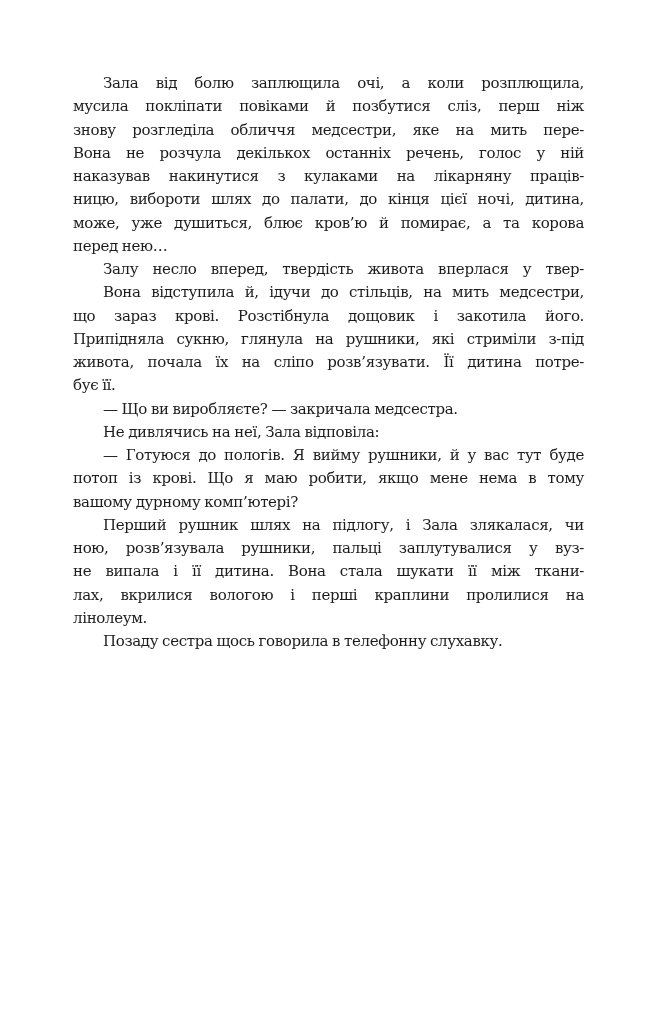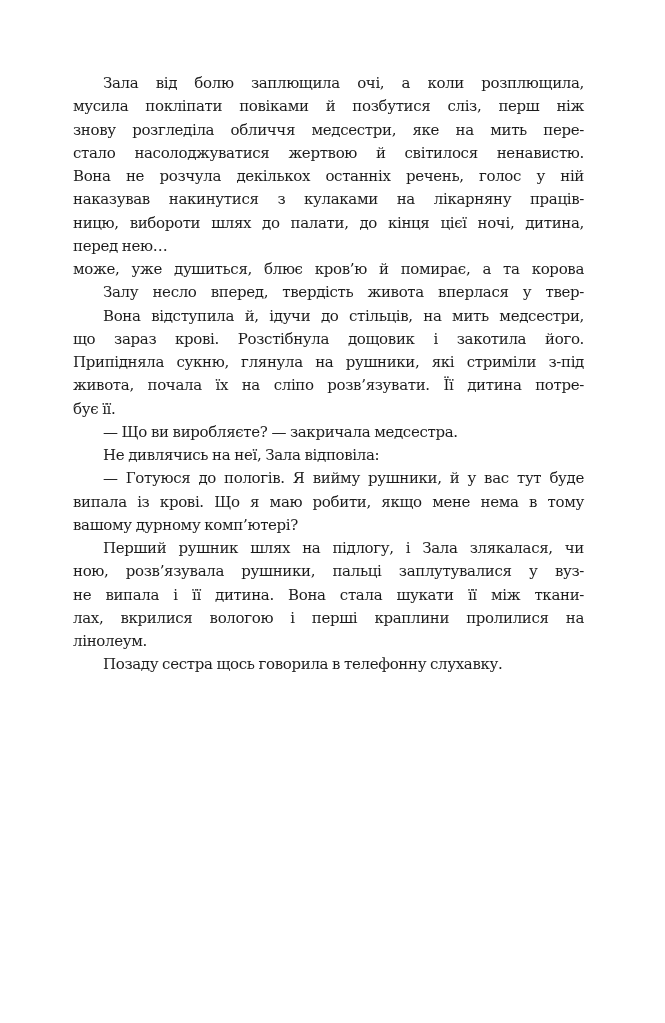--- a/index.html
+++ b/index.html
@@ -36,26 +36,25 @@
   </style>
 </head>
 <body>
 
 <div class="page">
 
   <div>
     <div class="line indent">Зала від болю заплющила очі, а коли розплющила,</div>
     <div class="line">мусила покліпати повіками й позбутися сліз, перш ніж</div>
     <div class="line">знову розгледіла обличчя медсестри, яке на мить пере-</div>
-    <div class="line">стало насолоджуватися жертвою й світилося ненавистю.</div>
     <div class="line">Вона не розчула декількох останніх речень, голос у ній</div>
     <div class="line">наказував накинутися з кулаками на лікарняну праців-</div>
     <div class="line">ницю, вибороти шлях до палати, до кінця цієї ночі, дитина,</div>
+    <div class="line">може, уже душиться, блює кров’ю й помирає, а та корова</div>
     <div class="line last">перед нею…</div>
-    <div class="line">може, уже душиться, блює кров’ю й помирає, а та корова</div>
   </div>
 
   <div>
     <div class="line indent">Залу несло вперед, твердість живота вперлася у твер-</div>
   </div>
 
   <div>
     <div class="line indent">Вона відступила й, ідучи до стільців, на мить медсестри,</div>
     <div class="line">що зараз крові. Розстібнула дощовик і закотила його.</div>
     <div class="line">Припідняла сукню, глянула на рушники, які стриміли з-під</div>
@@ -66,21 +65,21 @@
   <div>
     <div class="line indent last">— Що ви виробляєте? — закричала медсестра.</div>
   </div>
 
   <div>
     <div class="line indent last">Не дивлячись на неї, Зала відповіла:</div>
   </div>
 
   <div>
     <div class="line indent">— Готуюся до пологів. Я вийму рушники, й у вас тут буде</div>
-    <div class="line">випала із крові. Що я маю робити, якщо мене нема в тому</div>
+    <div class="line">потоп із крові. Що я маю робити, якщо мене нема в тому</div>
     <div class="line last">вашому дурному комп’ютері?</div>
   </div>
 
   <div>
     <div class="line indent">Перший рушник шлях на підлогу, і Зала злякалася, чи</div>
     <div class="line">ною, розв’язувала рушники, пальці заплутувалися у вуз-</div>
     <div class="line">не випала і її дитина. Вона стала шукати її між ткани-</div>
     <div class="line">лах, вкрилися вологою і перші краплини пролилися на</div>
     <div class="line last">лінолеум.</div>
   </div>

